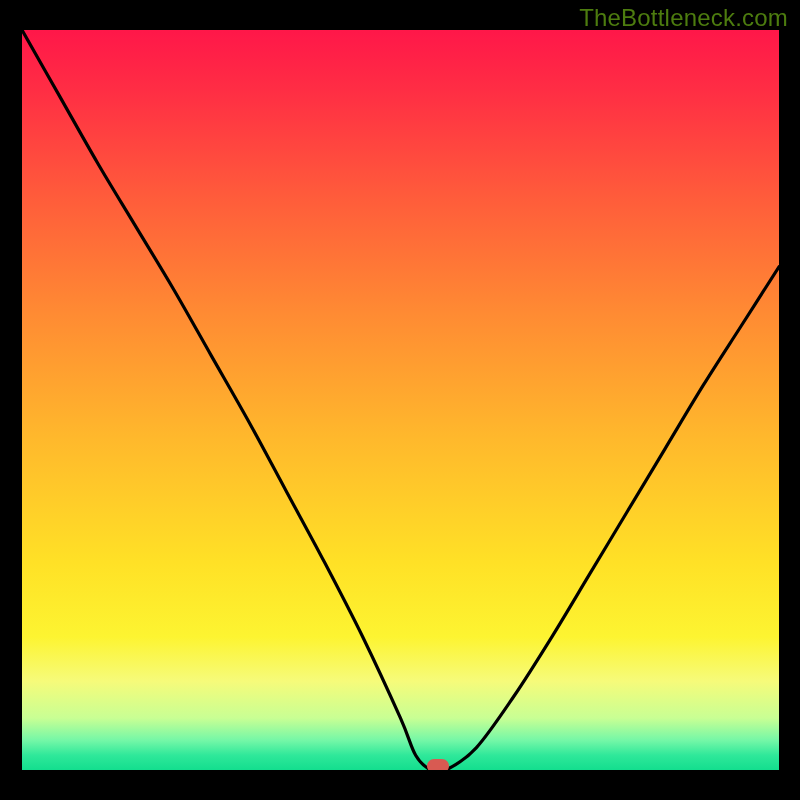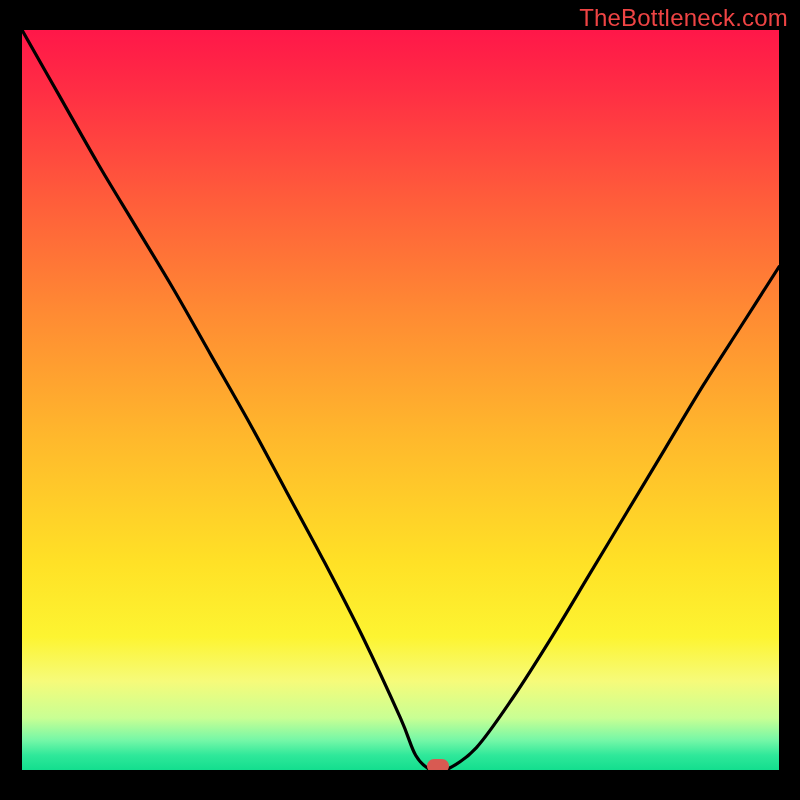--- a/index.html
+++ b/index.html
@@ -14,21 +14,21 @@
   .frame {
     position: relative;
     width: 800px;
     height: 800px;
     background: #000;
   }
   .watermark {
     position: absolute;
     top: 4px;
     right: 12px;
-    color: #ef4444;
+    color: #4d7c0f;
     font-size: 24px;
     font-weight: 500;
     letter-spacing: 0.2px;
     z-index: 30;
   }
   .plot-area {
     position: absolute;
     left: 22px;
     top: 30px;
     width: 757px;

